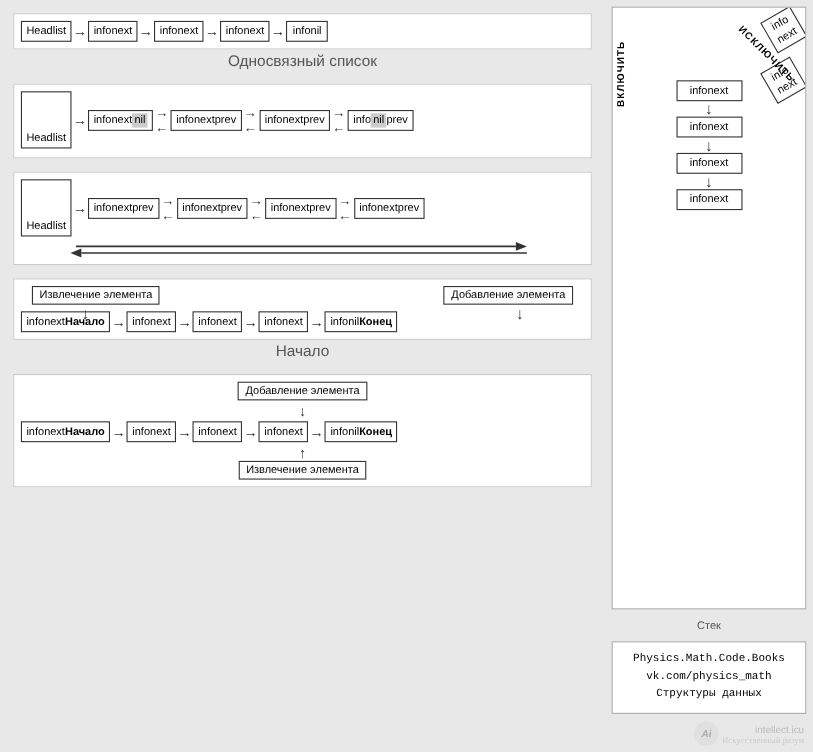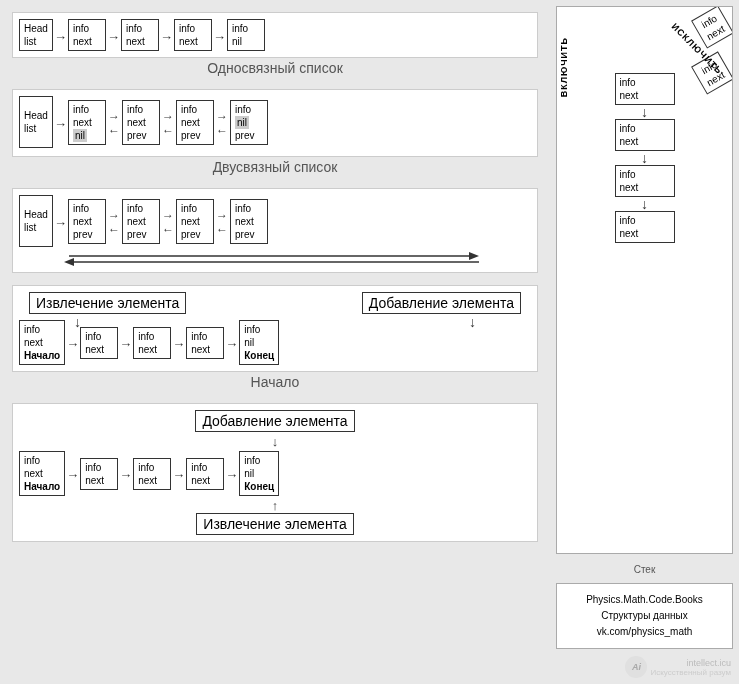--- a/index.html
+++ b/index.html
@@ -44,22 +44,22 @@
       color: #555;
       margin-top: 2px;
       margin-bottom: 1px;
     }
 
     
     .node {
       border: 1.5px solid #333;
       background: white;
       display: inline-flex;
-      flex-direction: column;
-      align-items: flex-start;
+      flex-direction: row;
+      align-items: flex-end;
       justify-content: center;
       padding: 2px 4px;
       min-width: 38px;
       line-height: 1.3;
       font-size: 10px;
     }
     .node.head {
       min-width: 34px;
     }
     .node-row {
@@ -89,21 +89,21 @@
       font-size: 10px;
       line-height: 1.6;
       text-align: center;
     }
 
     
     .label-box {
       border: 1.5px solid #333;
       background: white;
       padding: 2px 6px;
-      font-size: 14px;
+      font-size: 10px;
       white-space: nowrap;
     }
   </style>
 </head>
 <body>
 
 <div class="main-container">
 
   <div class="left-panel">
 
@@ -184,21 +184,20 @@
             <span style="font-size:12px;color:#333;">←</span>
           </div>
 
           <div class="node">
             <span>info</span>
             <span class="gray-bg" style="background:#ccc;padding:0 2px;">nil</span>
             <span>prev</span>
           </div>
         </div>
       </div>
-      <div class="section-label">Двусвязный список</div>
     </div>
 
     <div class="section">
       <div style="background:white; border:1px solid #ccc; padding:6px; position:relative;">
         <div style="display:flex; align-items:center;">
           <div class="node head" style="min-height:52px;">
             <span>Head</span>
             <span>list</span>
           </div>
           <span class="h-arrow">→</span>
@@ -377,29 +376,29 @@
         <div style="font-size:14px; color:#333; line-height:1;">↓</div>
         <div class="node" style="width:60px;">
           <span>info</span>
           <span>next</span>
         </div>
       </div>
     </div>
 
     <div class="stack-label">Стек</div>
 
-    <div class="physics-box" style="margin-top:4px;">
+    <div class="physics-box" style="margin-top:4px;font-family:Liberation Mono, monospace;">
       <div>Physics.Math.Code.Books</div>
+      <div>vk.com/physics_math</div>
       <div>Структуры данных</div>
-      <div>vk.com/physics_math</div>
     </div>
 
     <div style="display:flex; align-items:center; justify-content:flex-end; padding:3px 2px 0 0; gap:3px;">
       <div style="width:22px; height:22px; background:#e0e0e0; border-radius:50%; display:flex; align-items:center; justify-content:center; font-size:9px; color:#aaa; font-style:italic; font-weight:bold;">Ai</div>
       <div style="text-align:right;">
         <div style="font-size:9px; color:#bbb;">intellect.icu</div>
-        <div style="font-size:8px; color:#ccc;">Искусственный разум</div>
+        <div style="font-size:8px; color:#ccc;font-family:Liberation Serif, serif;">Искусственный разум</div>
       </div>
     </div>
 
   </div>
 
 </div>
 
 </body></html>

